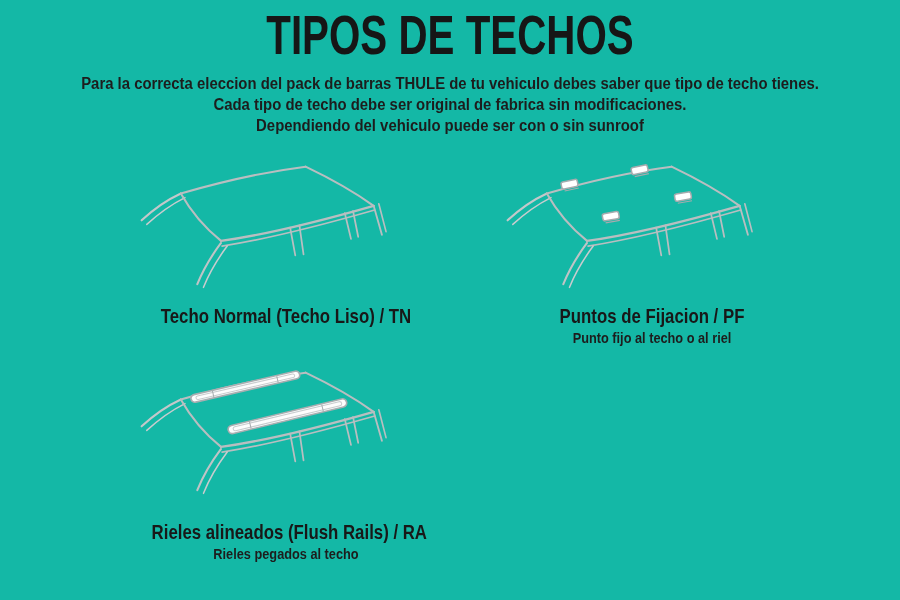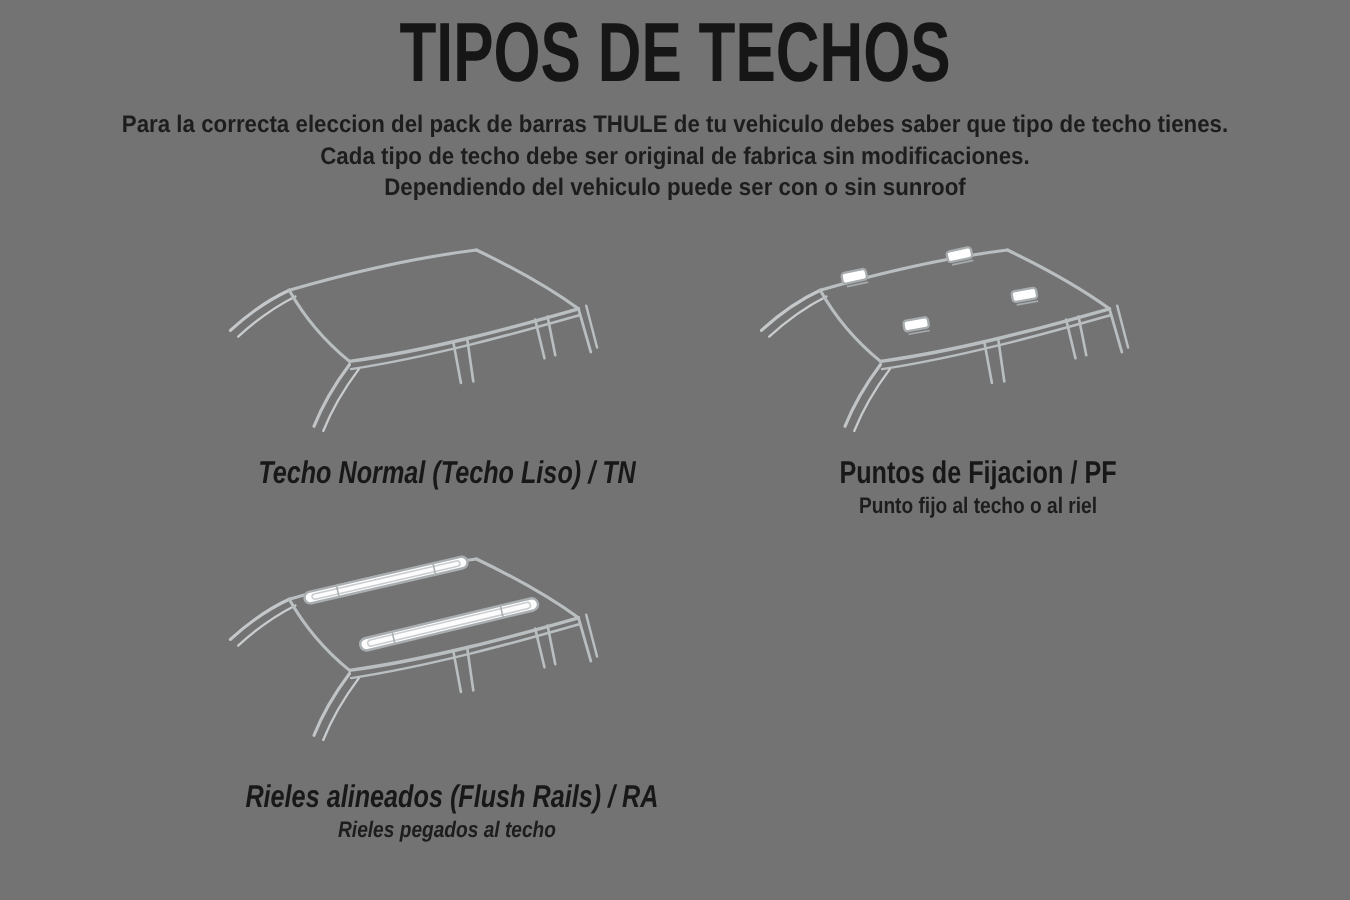--- a/index.html
+++ b/index.html
@@ -1,33 +1,33 @@
 <!DOCTYPE html>
 <html><head>
 <meta charset="utf-8">
 <style>
   html,body{margin:0;padding:0;background:#ffffff;}
   .page{
-    position:relative;width:900px;height:600px;background:#737373;overflow:hidden;
+    position:relative;width:900px;height:600px;background:#14b8a6;overflow:hidden;
     font-family:"Liberation Sans", sans-serif;color:#1c1c1c;
   }
   .title{
     position:absolute;top:6px;left:0;width:900px;text-align:center;
     font-size:56px;line-height:58px;font-weight:bold;letter-spacing:0;
     transform:scaleX(0.72);transform-origin:50% 0;white-space:nowrap;color:#161616;
   }
   .intro{
     position:absolute;top:73px;left:0;width:900px;text-align:center;
     font-size:16px;line-height:21px;font-weight:bold;color:#1d1d1d;
     transform:scaleX(0.93);transform-origin:50% 0;
   }
   .panel{position:absolute;width:336px;text-align:center;}
   .panel.row1{top:152px;}
   .panel.row2{top:358px;}
-  .panel.col1{left:130px;font-style:italic;}
+  .panel.col1{left:118px;}
   .panel.col2{left:484px;}
   .art{display:block;margin:0 auto;width:330px;height:150px;}
   .lbl{
     font-size:21px;line-height:24px;font-weight:bold;margin-top:2px;white-space:nowrap;
     transform:scaleX(0.80);transform-origin:50% 50%;color:#181818;
   }
   .row2 .lbl{margin-top:12px;}
   .sub{
     font-size:15px;line-height:17px;font-weight:bold;margin-top:1px;white-space:nowrap;
     transform:scaleX(0.85);transform-origin:50% 50%;color:#1d1d1d;min-height:17px;

